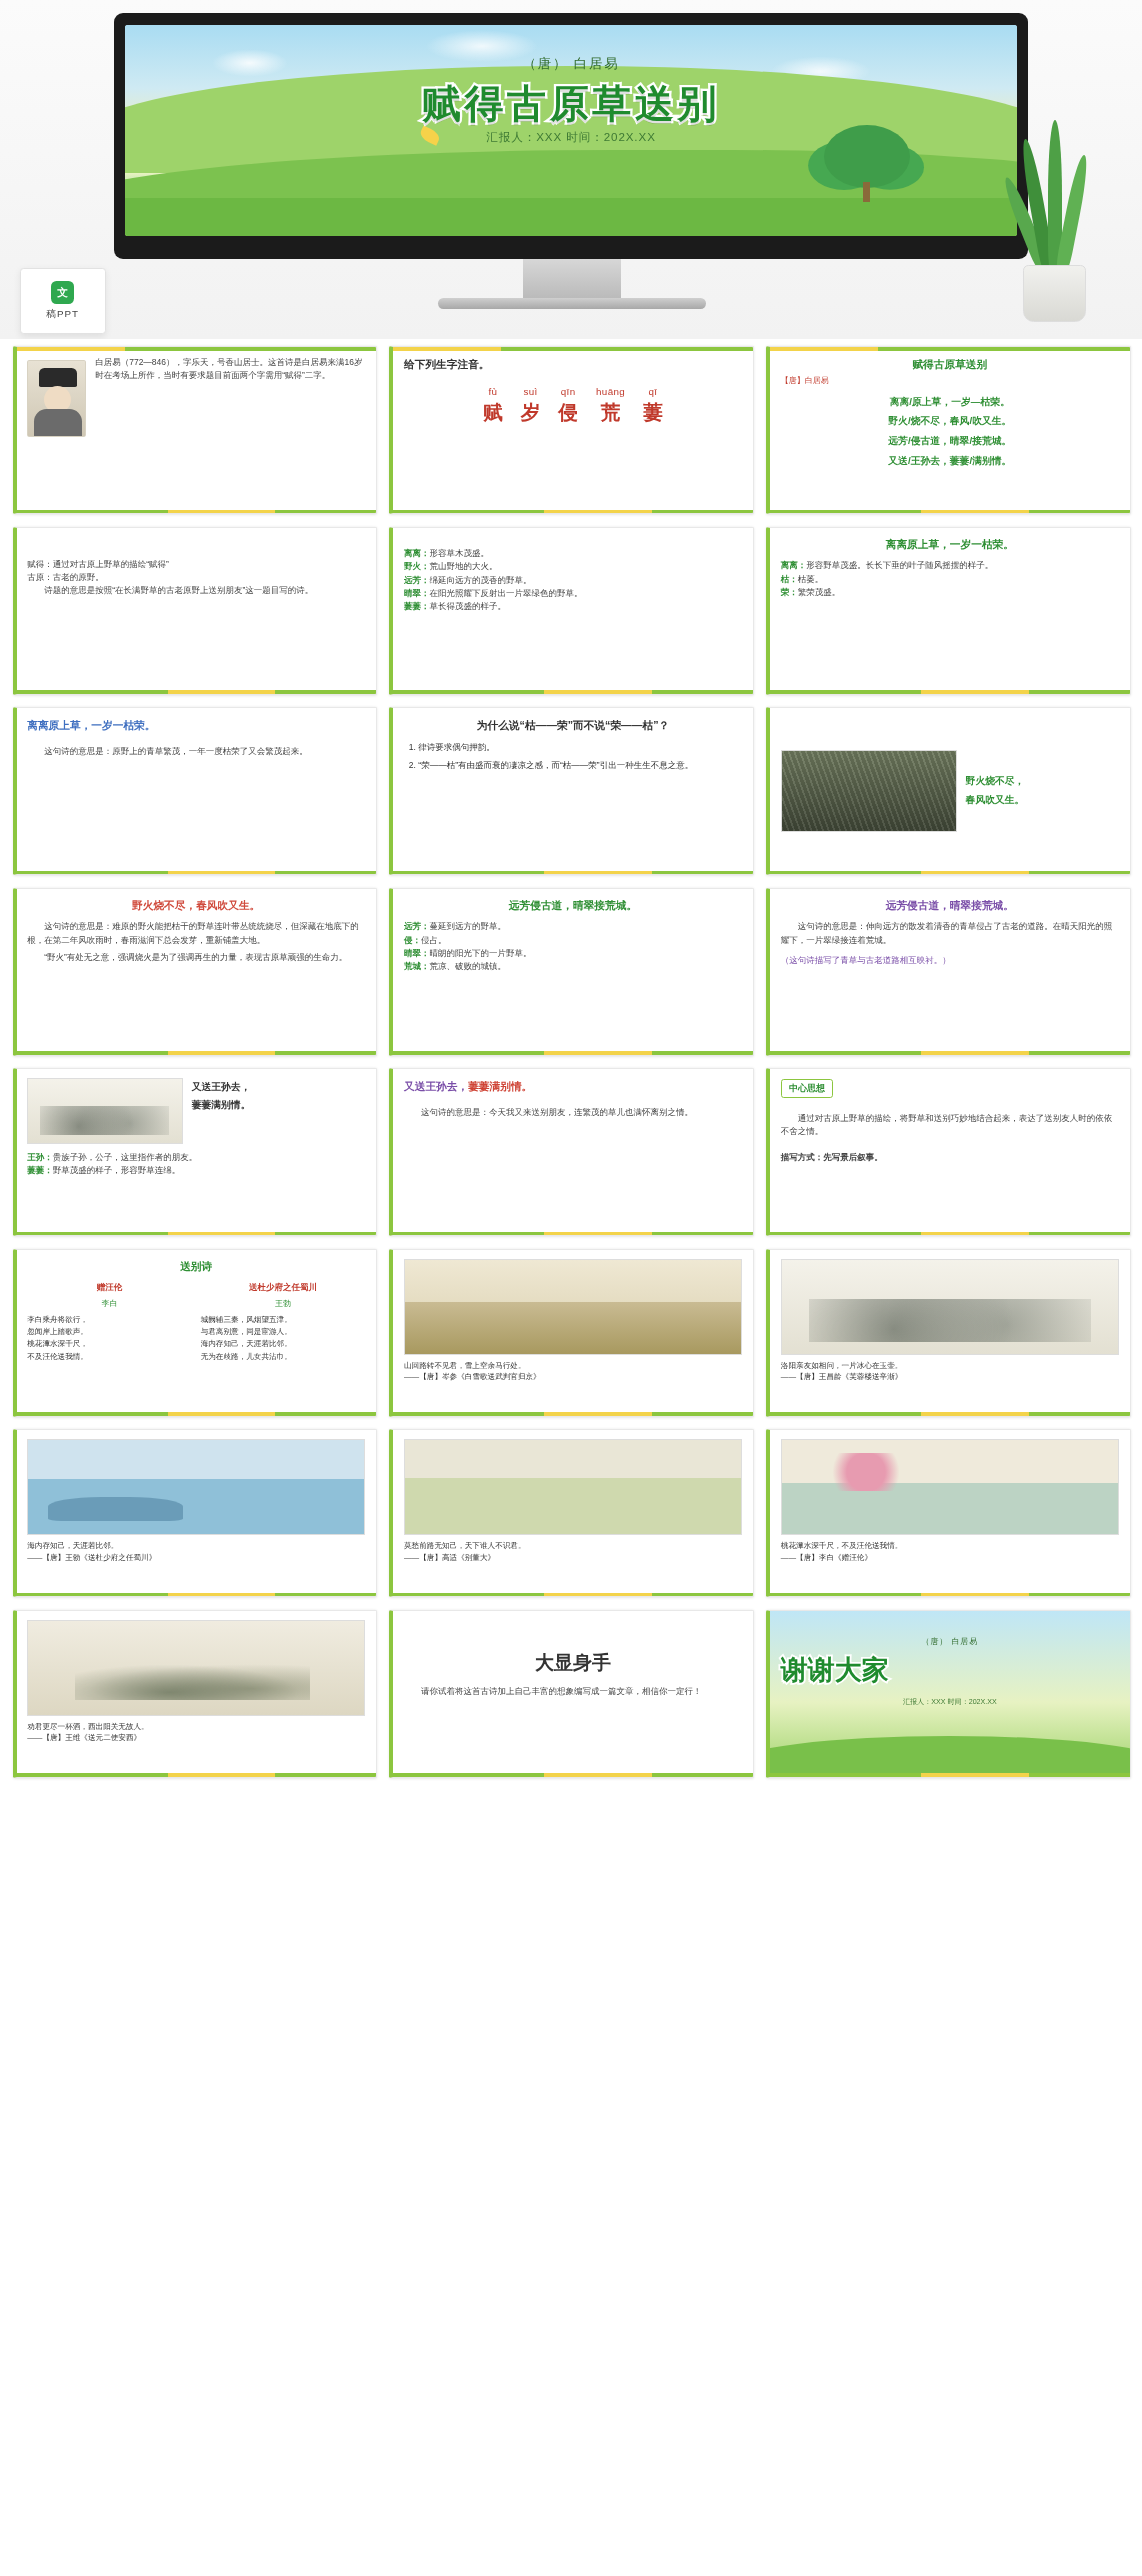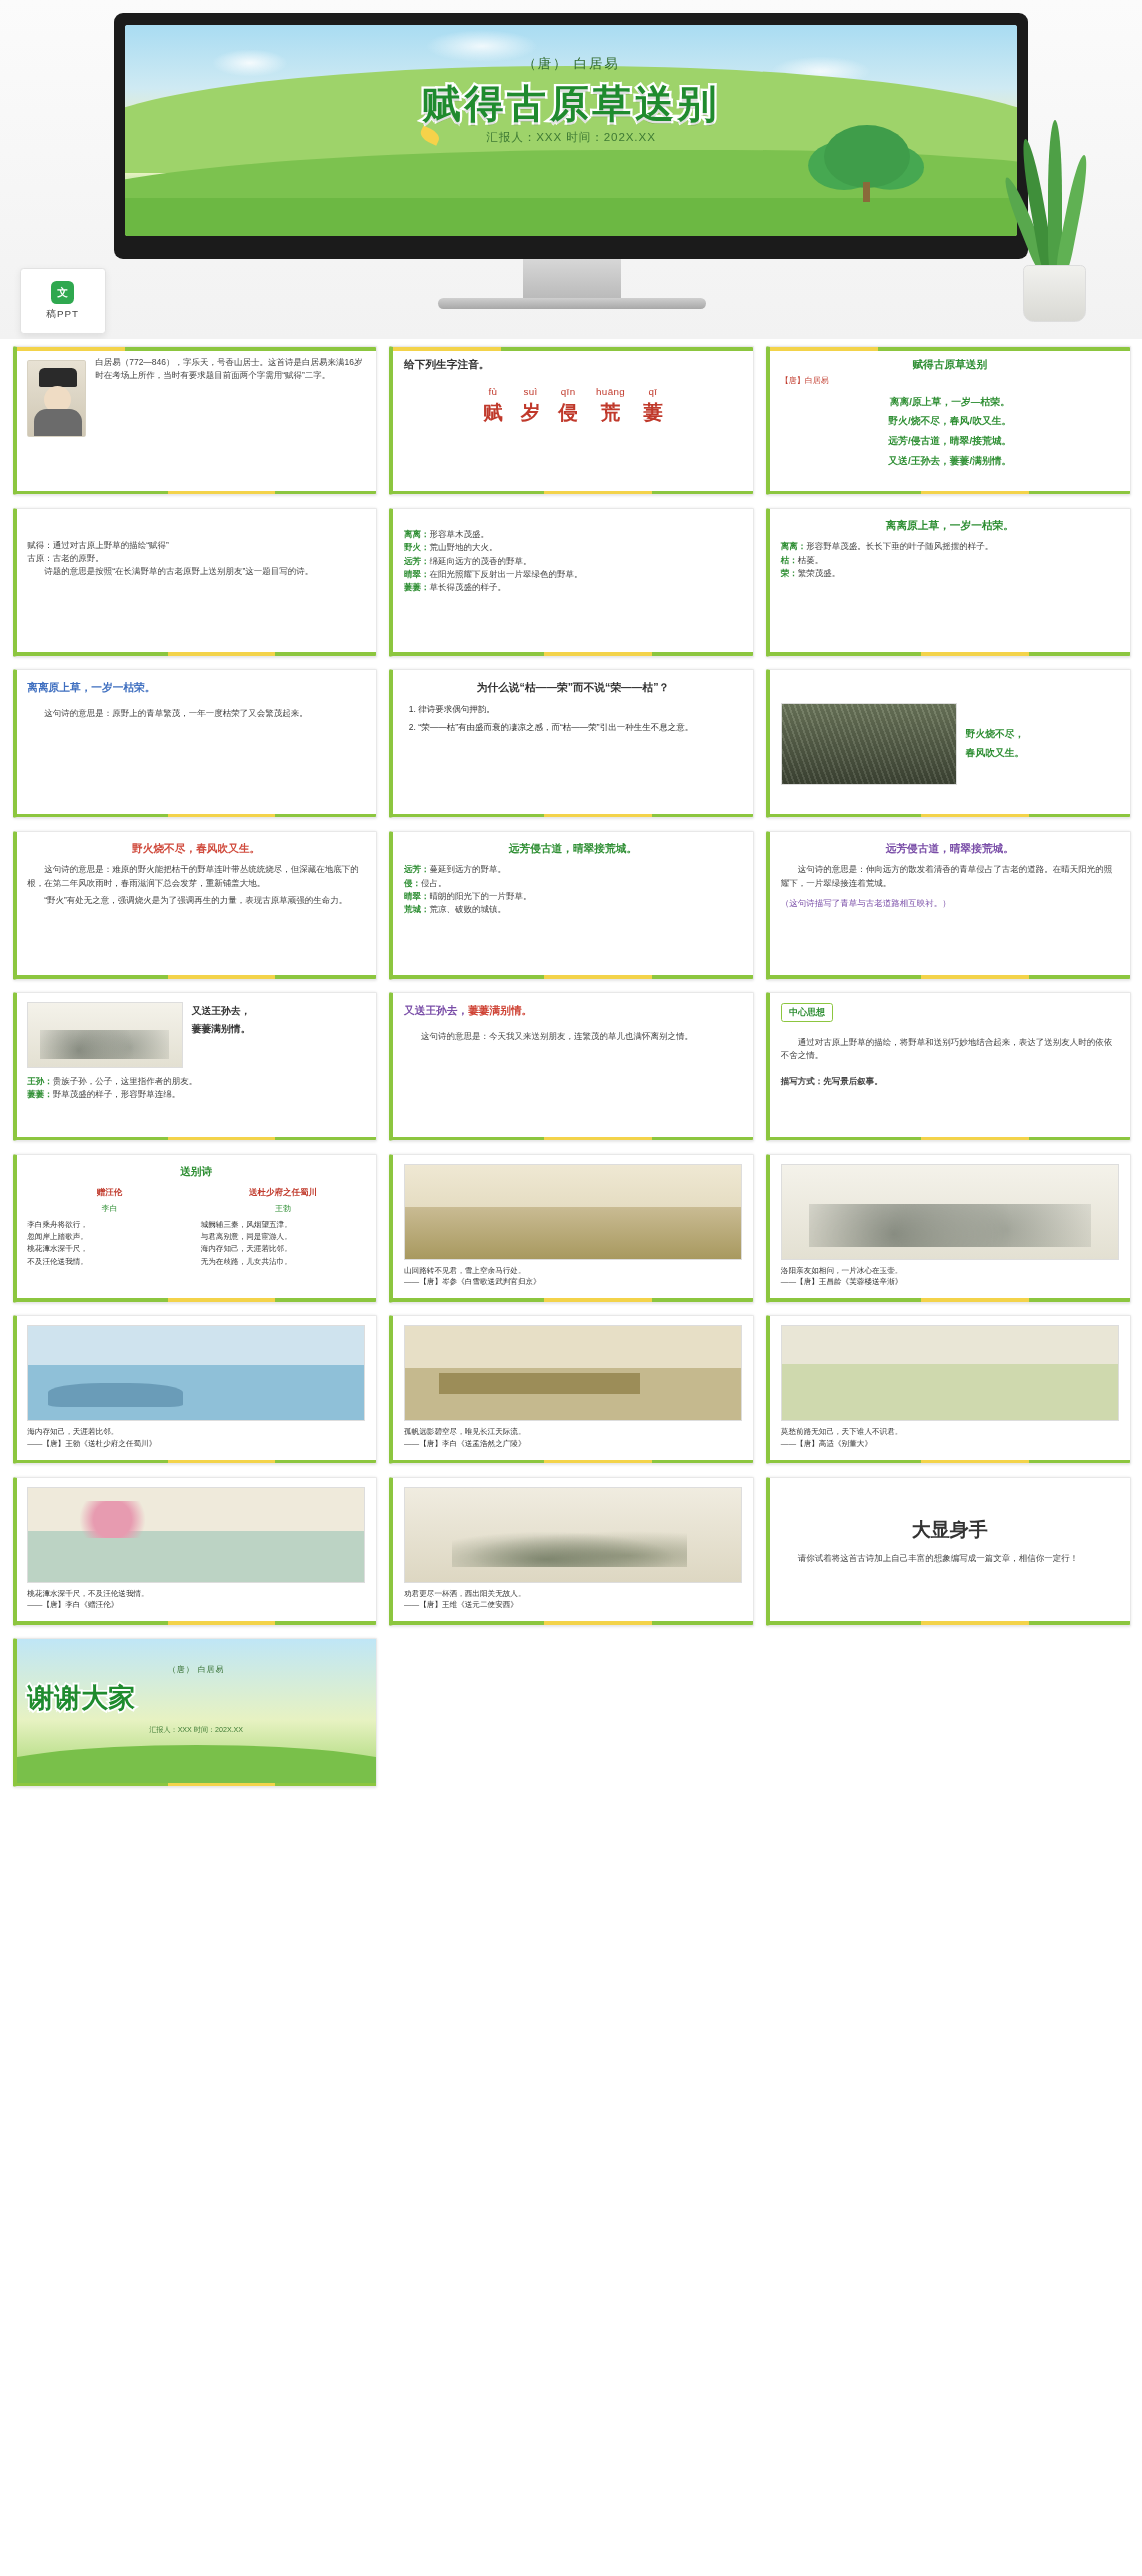--- a/index.html
+++ b/index.html
@@ -120,21 +120,21 @@
   
   .grid {
     display:grid;
     grid-template-columns: repeat(3, 1fr);
     gap: 12.5px 12.5px;
     padding: 7.1px 12.5px 23px 12.5px;
   }
   .slide {
     position:relative;
     background:#fff;
-    height: 149px;
+    height: 168px;
     border:0.9px solid #e8e8e8;
     border-left:4.5px solid #8cc63f;
     border-radius:1.8px;
     box-shadow:0 0.9px 2.7px rgba(0,0,0,.10);
     overflow:hidden;
     padding:9px 10.7px;
   }
   .slide::after {
     content:""; position:absolute; left:0; right:0; bottom:0; height:3.6px;
     background:linear-gradient(90deg,#8cc63f 0 42%, #f3d34a 42% 72%, #8cc63f 72% 100%);
@@ -471,25 +471,20 @@
     <div class="caption center">洛阳亲友如相问，一片冰心在玉壶。</div>
     <div class="caption center src">——【唐】王昌龄《芙蓉楼送辛渐》</div>
   </div>
 
   <div class="slide">
     <div class="photo paint-water" style="height:96px"></div>
     <div class="caption center">海内存知己，天涯若比邻。</div>
     <div class="caption center src">——【唐】王勃《送杜少府之任蜀川》</div>
   </div>
 
-  <div class="slide">
-    <div class="photo paint-city" style="height:96px"></div>
-    <div class="caption center">孤帆远影碧空尽，唯见长江天际流。</div>
-    <div class="caption center src">——【唐】李白《送孟浩然之广陵》</div>
-  </div>
 
   <div class="slide">
     <div class="photo willow" style="height:96px"></div>
     <div class="caption center">莫愁前路无知己，天下谁人不识君。</div>
     <div class="caption center src">——【唐】高适《别董大》</div>
   </div>
 
   <div class="slide">
     <div class="photo peach" style="height:96px"></div>
     <div class="caption center">桃花潭水深千尺，不及汪伦送我情。</div>

